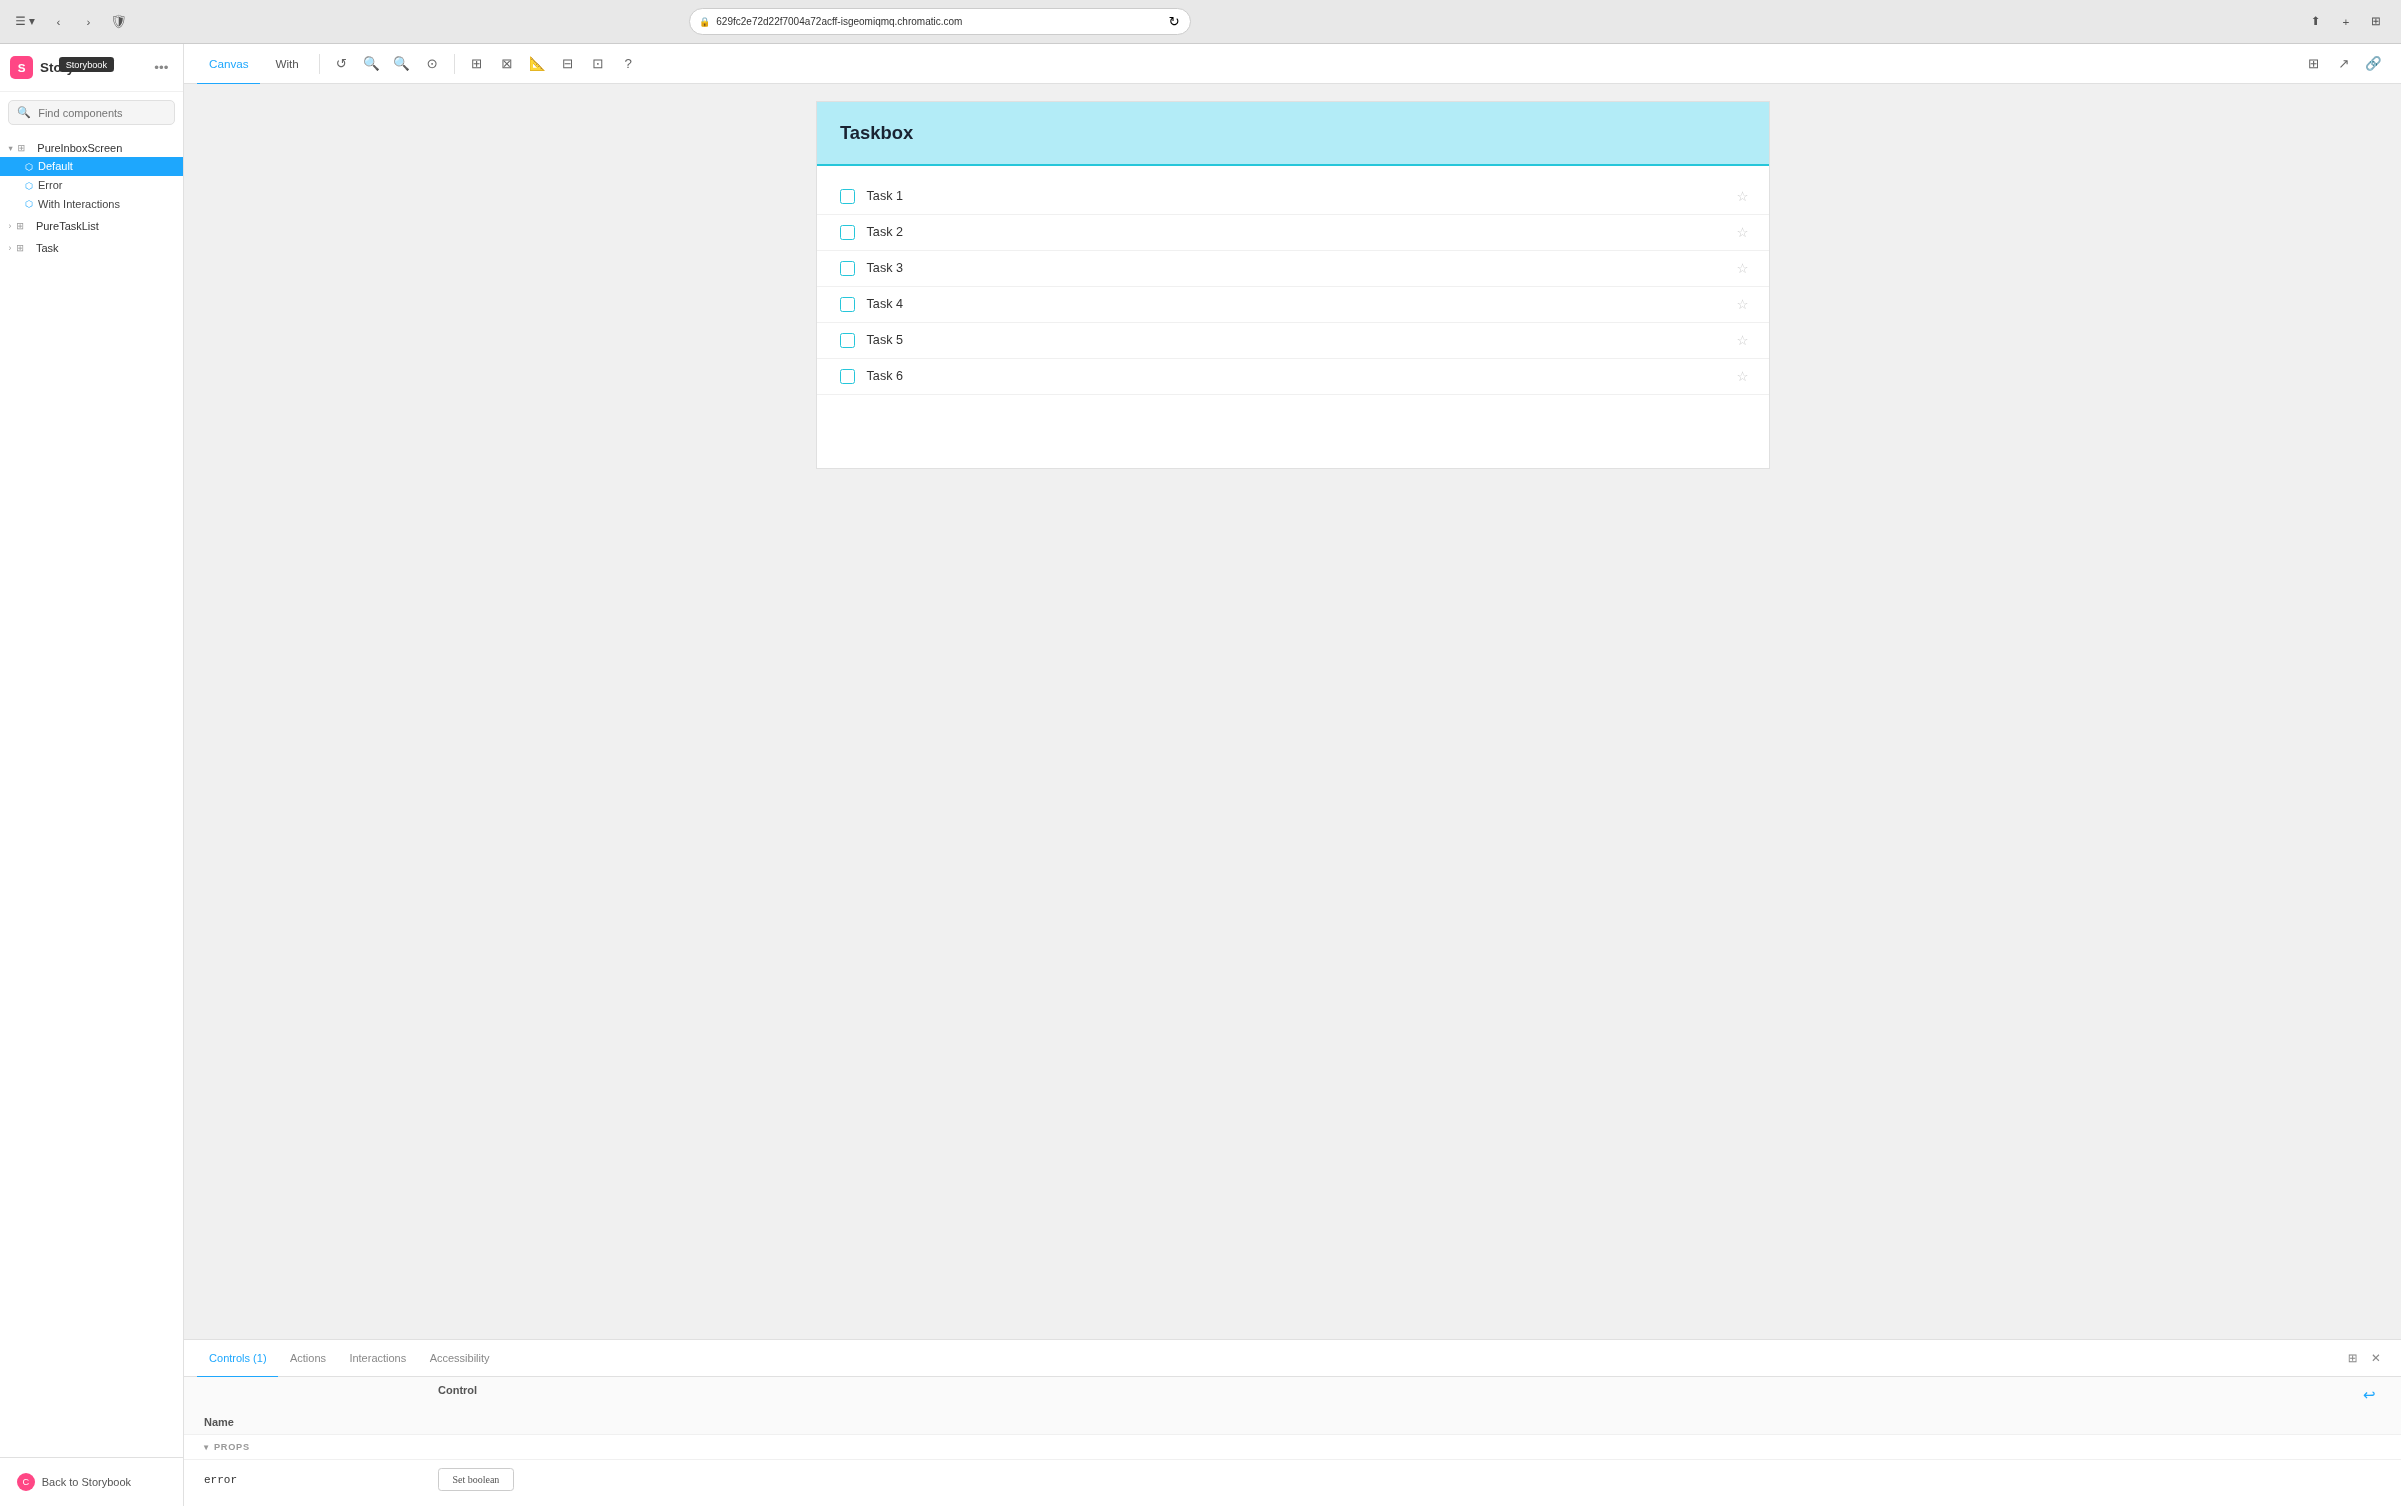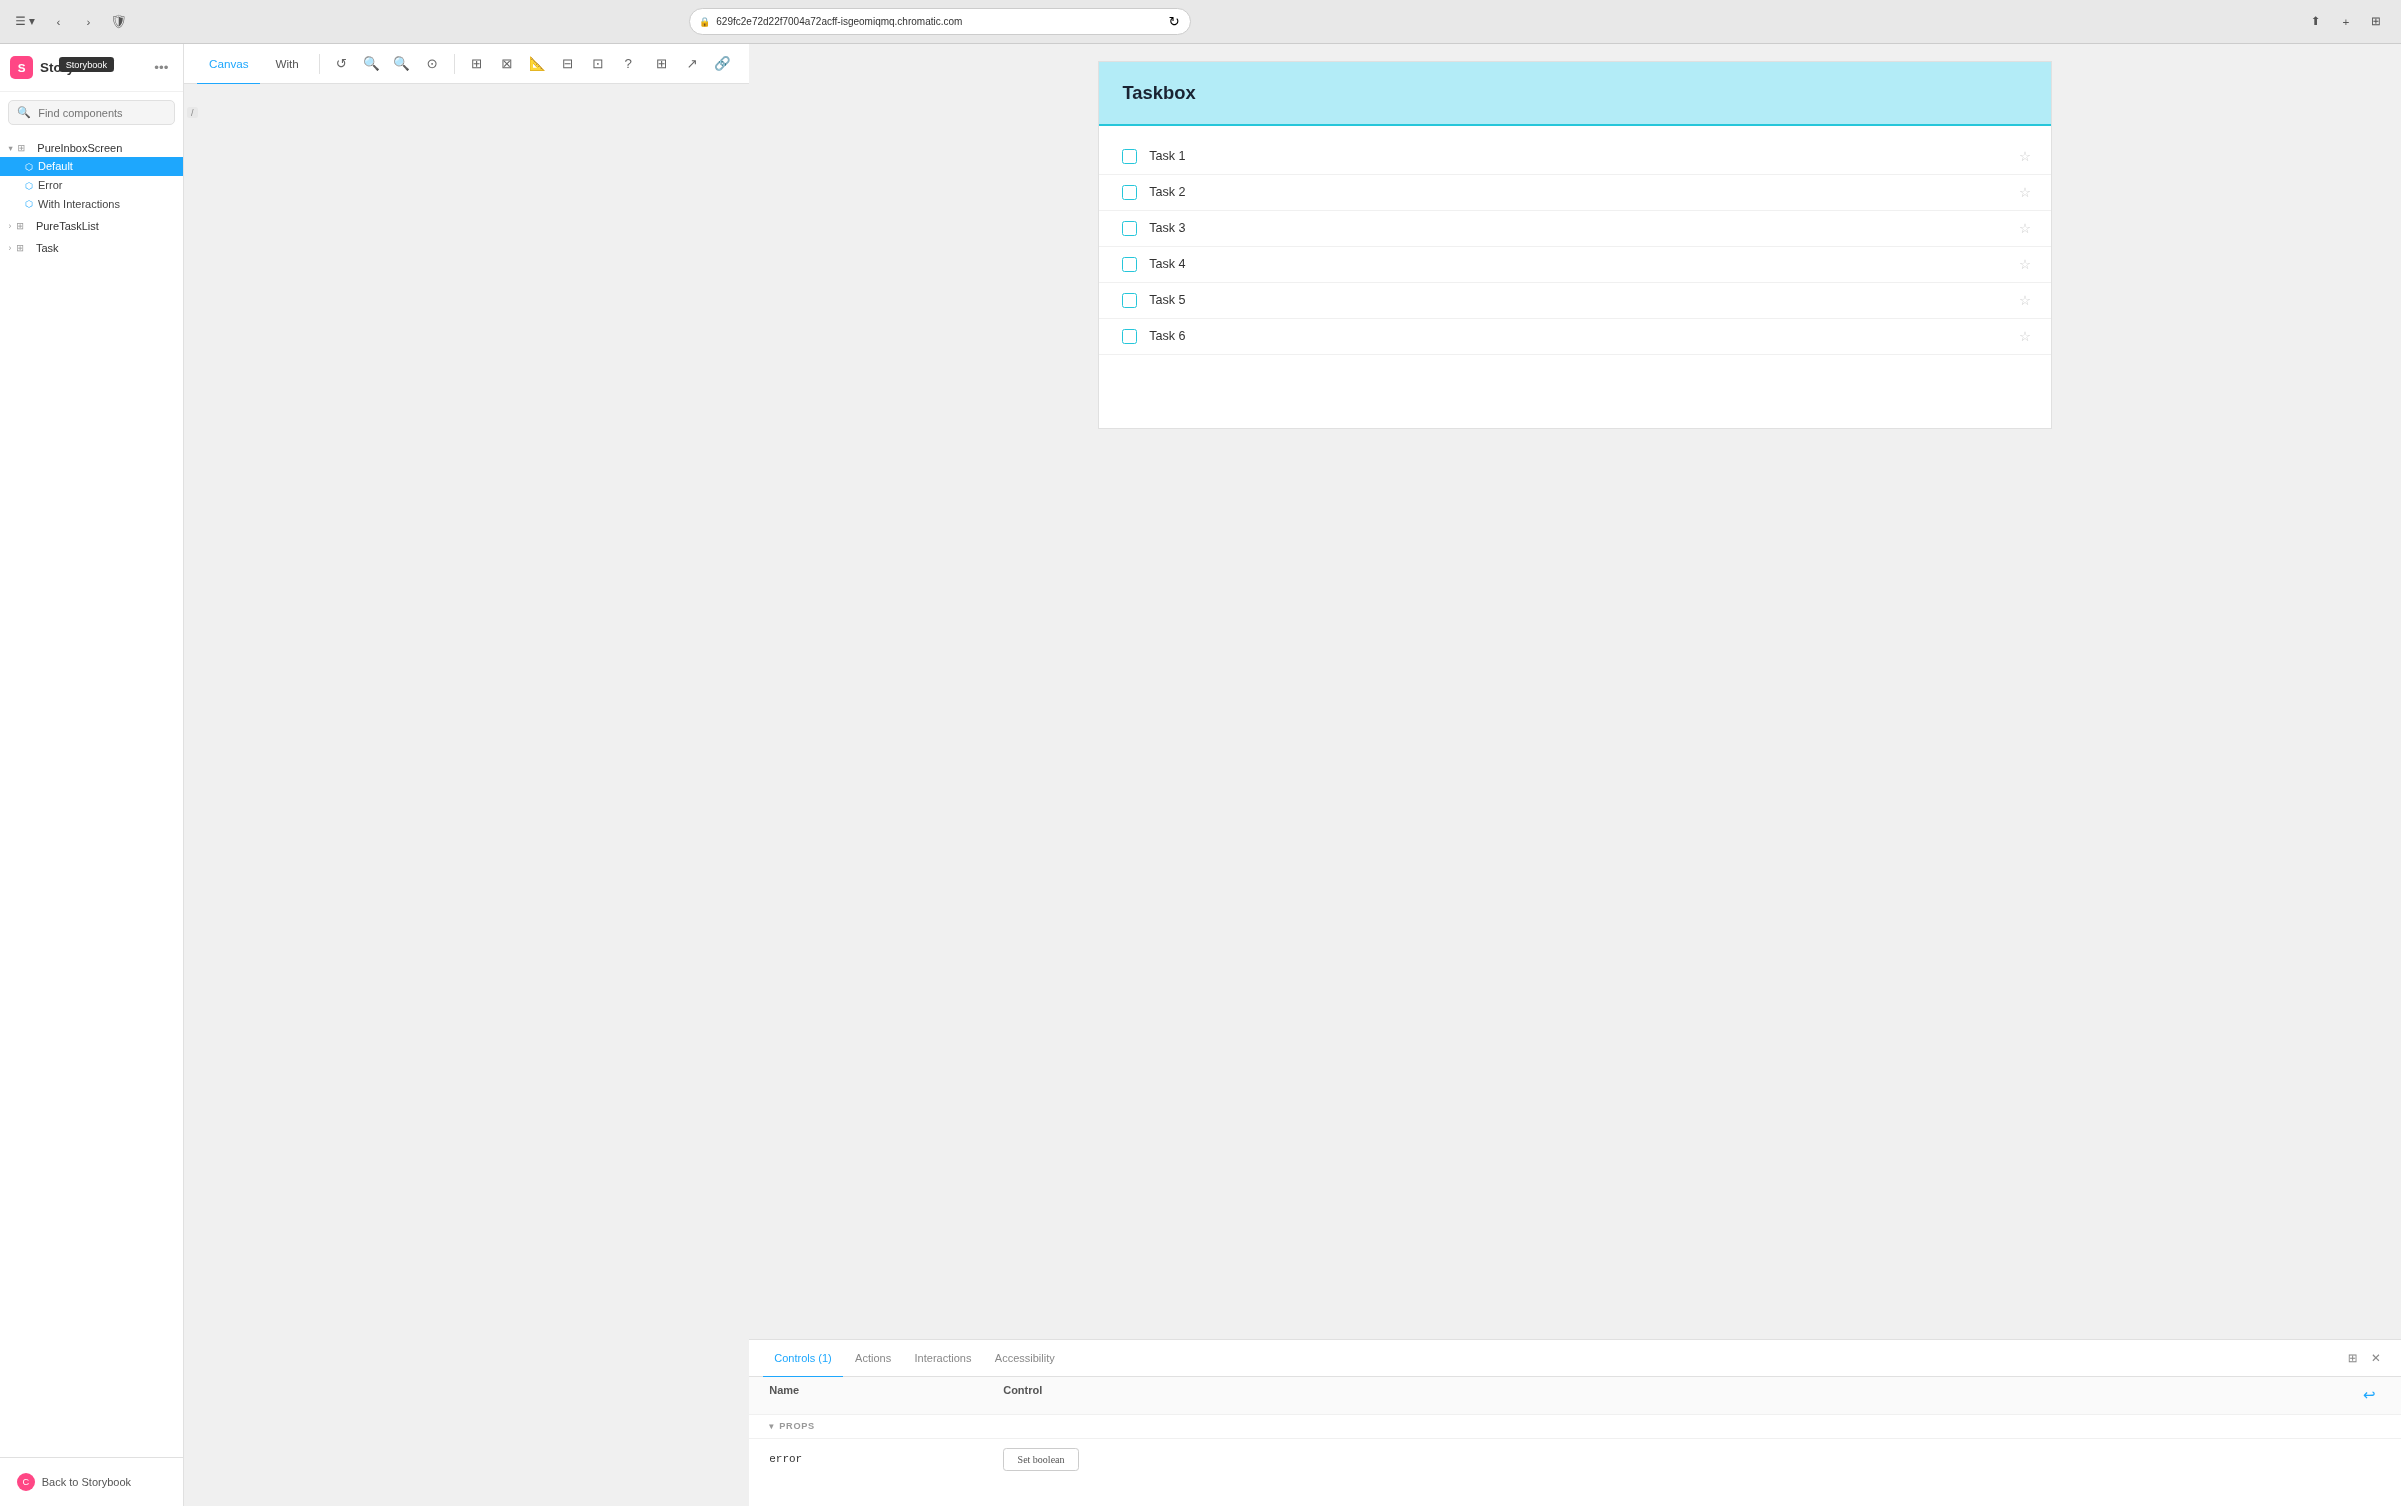--- a/index.html
+++ b/index.html
@@ -188,21 +188,21 @@
       background: #ff4785;
       border-radius: 50%;
       display: flex; align-items: center; justify-content: center;
       color: white; font-size: 9.2px;
     }
 
     
     .main-content {
       flex: 1;
       display: flex;
-      flex-direction: row;
+      flex-direction: column;
       overflow: hidden;
     }
 
     
     .toolbar {
       height: 40px;
       background: white;
       border-bottom: 0.8px solid #e0e0e0;
       display: flex;
       align-items: center;
@@ -339,20 +339,21 @@
       display: flex;
       padding: 6.7px 20px;
       border-bottom: 0.8px solid #f0f0f0;
       background: #fafafa;
     }
     .panel-col-name {
       width: 234px;
       font-size: 11px;
       font-weight: 600;
       color: #555;
+      margin-top: 32px;
     }
     .panel-col-control {
       flex: 1;
       font-size: 11px;
       font-weight: 600;
       color: #555;
     }
     .reset-btn {
       margin-left: auto;
       color: #1ea7fd;

